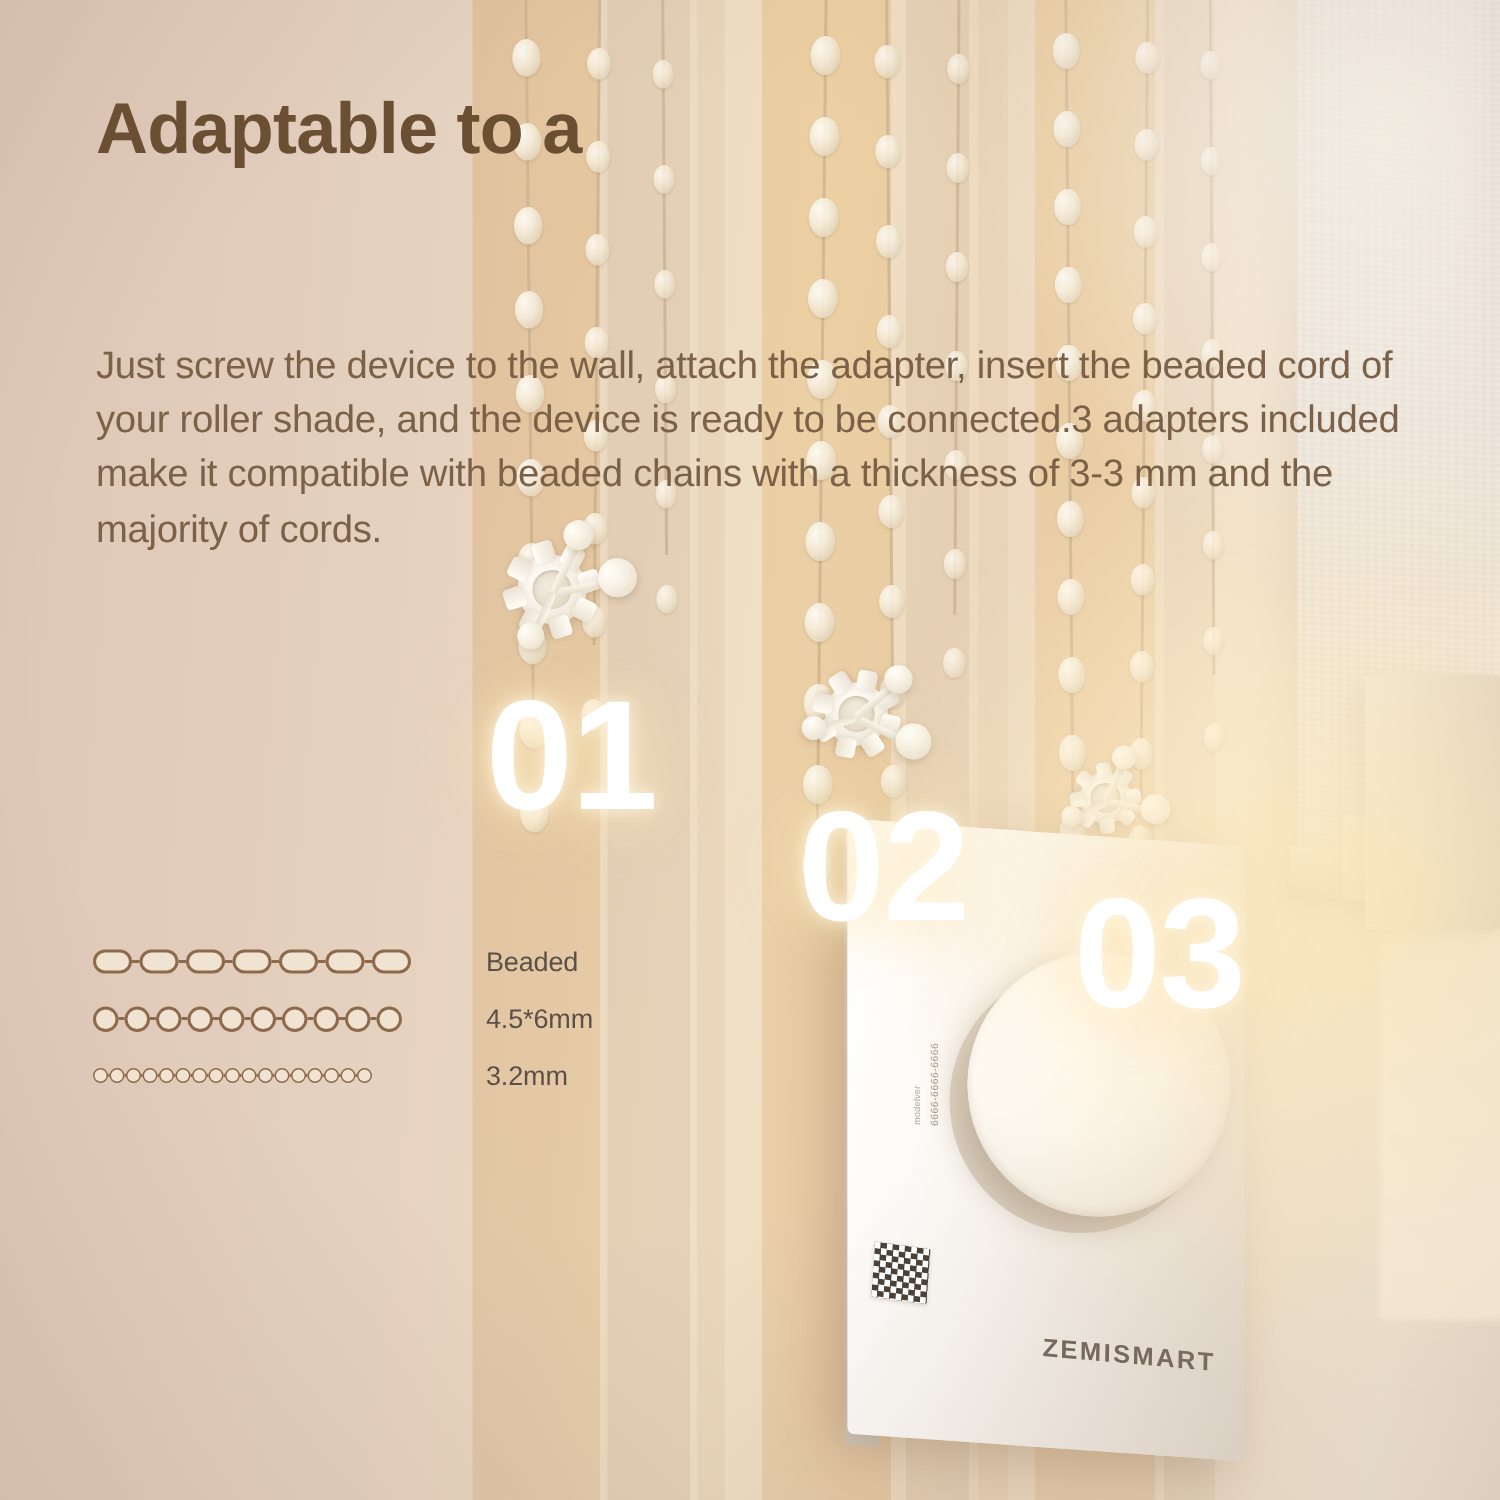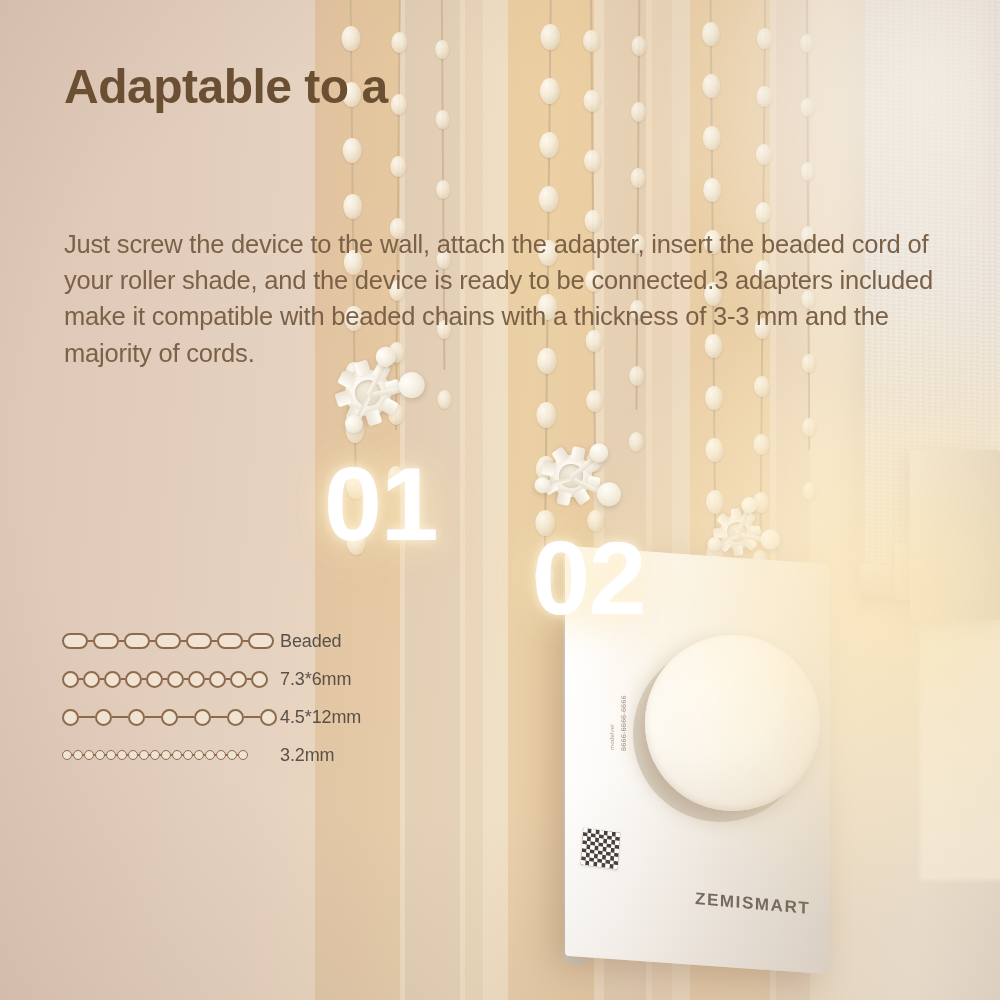--- a/index.html
+++ b/index.html
@@ -239,21 +239,21 @@
   }
 
   
   .compat { position:absolute; left:6.2%; top:62.2%; width:40%; }
   .compat-title {
     font-size:21px; font-weight:700; color:#6a4f33;
     margin-bottom:18px; letter-spacing:-.2px;
   }
   .compat-row { display:flex; align-items:center; height:38px; }
   .compat-art { width:218px; flex:0 0 218px; display:flex; align-items:center; }
-  .compat-label { font-size:18px; color:#5b5048; letter-spacing:-.1px; }
+  .compat-label { font-size:18px; color:#5b5048; letter-spacing:-.1px;margin-left:44px; }
 
   
   .lnk-o { 
     width:26px; height:16px; border:2px solid #8d6a4c; border-radius:9px;
     background:#f0e3d2;
   }
   .lnk-c { 
     border:2px solid #8d6a4c; border-radius:50%; background:#f0e3d2;
   }
   .lnk-bar { background:#8d6a4c; height:2px; }
@@ -458,20 +458,21 @@
     <div class="serial2">modelver</div>
   </div>
   <div class="brand-mark">ZEMISMART</div>
 
   <div class="glow-window"></div>
   <div class="glow-top-right"></div>
   <div class="vignette"></div>
 
   <div class="step s1">01</div>
   <div class="step s2">02</div>
+  <div class="step s3">03</div>
 
   <h1 class="headline">
     <span>Adaptable to a</span>
   </h1>
 
   <p class="body-copy">Just screw the device to the wall, attach the adapter, insert the beaded cord of your roller shade, and the device is ready to be connected.3 adapters included make it compatible with beaded chains with a thickness of 3-3 mm and the majority of cords.</p>
 
   <div class="compat">
     <div id="compat-rows">
         <div class="compat-row">
@@ -507,42 +508,24 @@
             <div class="lnk-c" style="width: 17px; height: 17px;"></div>
             <div class="lnk-bar" style="width: 4px;"></div>
             <div class="lnk-c" style="width: 17px; height: 17px;"></div>
             <div class="lnk-bar" style="width: 4px;"></div>
             <div class="lnk-c" style="width: 17px; height: 17px;"></div>
             <div class="lnk-bar" style="width: 4px;"></div>
             <div class="lnk-c" style="width: 17px; height: 17px;"></div>
             <div class="lnk-bar" style="width: 4px;"></div>
             <div class="lnk-c" style="width: 17px; height: 17px;"></div>
           </div>
-          <div class="compat-label">7.3*6mm</div>
+          <div class="compat-label">4.5*6mm</div>
         </div>
         <div class="compat-row">
           <div class="compat-art">
-            <div class="lnk-c" style="width: 17px; height: 17px;"></div>
-            <div class="lnk-bar" style="width: 16px;"></div>
-            <div class="lnk-c" style="width: 17px; height: 17px;"></div>
-            <div class="lnk-bar" style="width: 16px;"></div>
-            <div class="lnk-c" style="width: 17px; height: 17px;"></div>
-            <div class="lnk-bar" style="width: 16px;"></div>
-            <div class="lnk-c" style="width: 17px; height: 17px;"></div>
-            <div class="lnk-bar" style="width: 16px;"></div>
-            <div class="lnk-c" style="width: 17px; height: 17px;"></div>
-            <div class="lnk-bar" style="width: 16px;"></div>
-            <div class="lnk-c" style="width: 17px; height: 17px;"></div>
-            <div class="lnk-bar" style="width: 16px;"></div>
-            <div class="lnk-c" style="width: 17px; height: 17px;"></div>
-          </div>
-          <div class="compat-label">4.5*12mm</div>
-        </div>
-        <div class="compat-row">
-          <div class="compat-art">
             <div class="lnk-c" style="width: 10px; height: 10px; border-width: 1.5px;"></div>
             <div class="lnk-bar" style="width: 1px;"></div>
             <div class="lnk-c" style="width: 10px; height: 10px; border-width: 1.5px;"></div>
             <div class="lnk-bar" style="width: 1px;"></div>
             <div class="lnk-c" style="width: 10px; height: 10px; border-width: 1.5px;"></div>
             <div class="lnk-bar" style="width: 1px;"></div>
             <div class="lnk-c" style="width: 10px; height: 10px; border-width: 1.5px;"></div>
             <div class="lnk-bar" style="width: 1px;"></div>
             <div class="lnk-c" style="width: 10px; height: 10px; border-width: 1.5px;"></div>
             <div class="lnk-bar" style="width: 1px;"></div>

